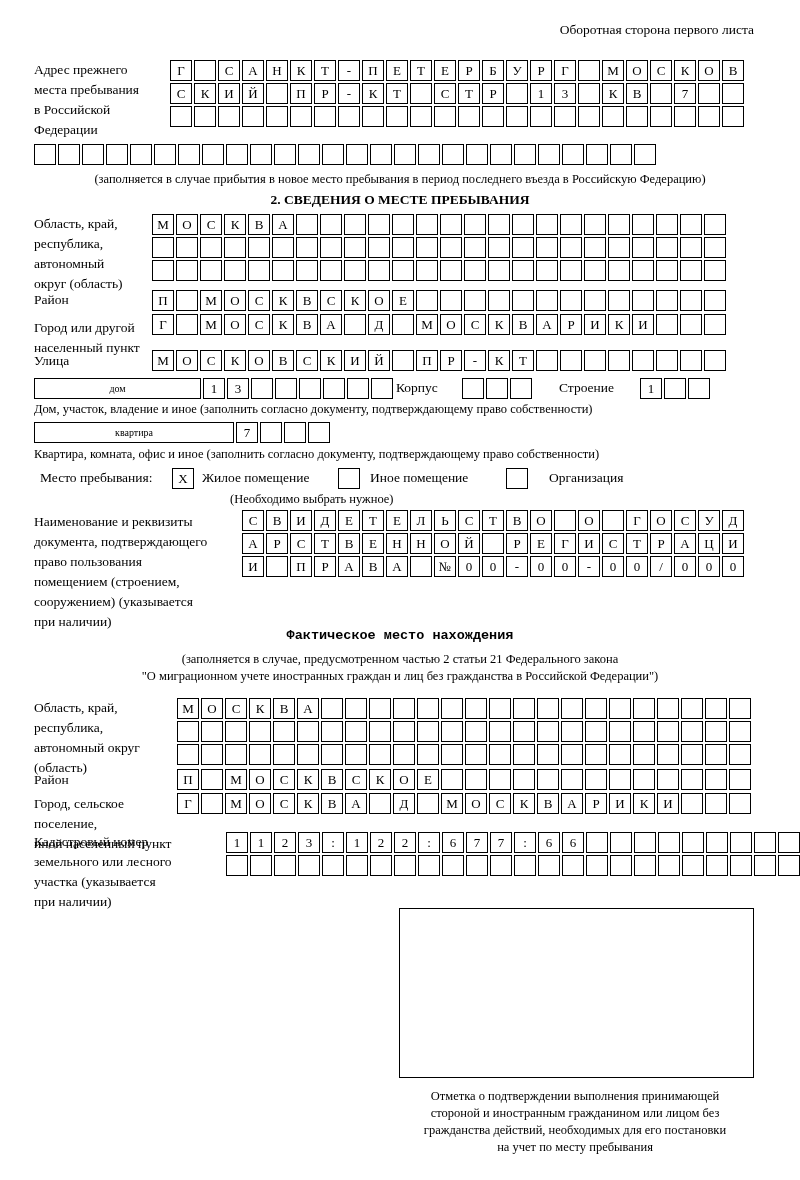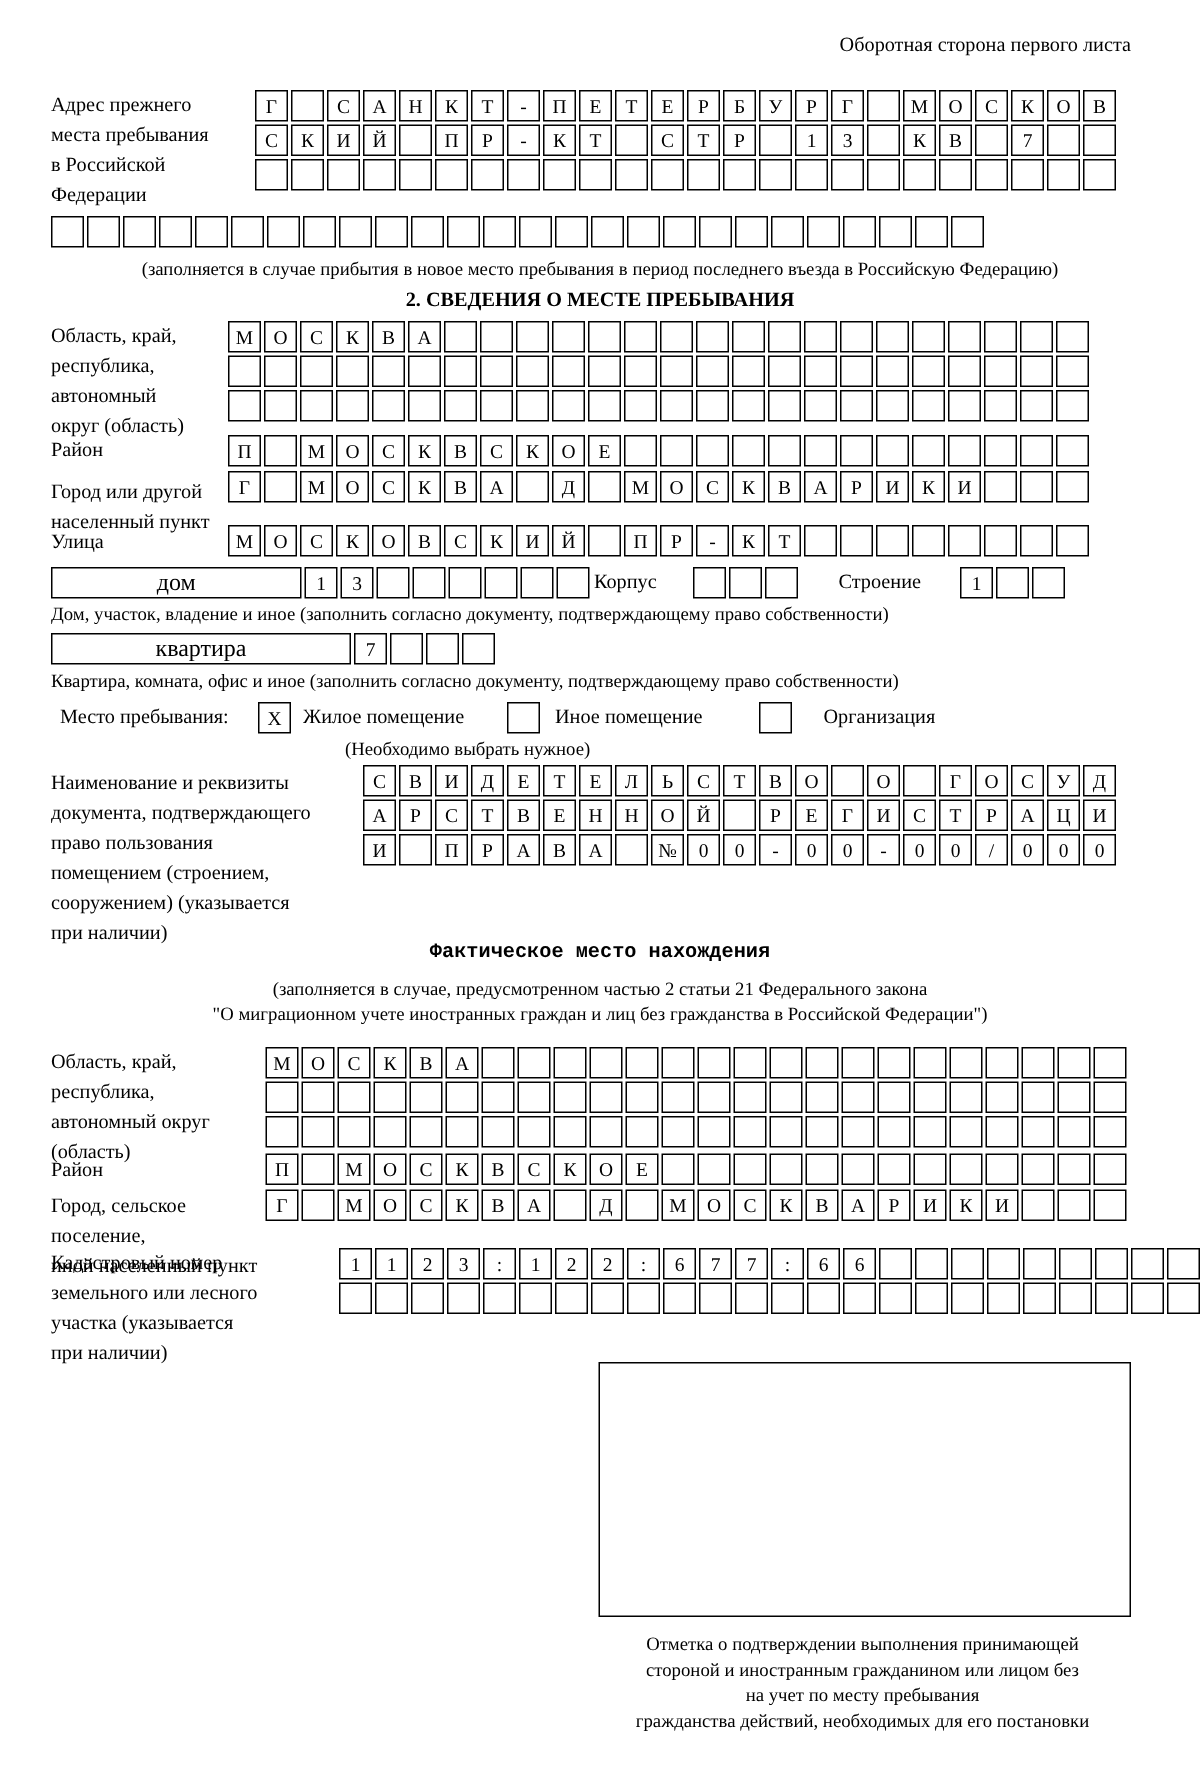--- a/index.html
+++ b/index.html
@@ -53,21 +53,21 @@
     font-size: 13px;
     font-family: "Liberation Serif", serif;
     background: #fff;
   }
   .txtbox {
     border: 1px solid #000;
     box-sizing: border-box;
     height: 21px;
     line-height: 19px;
     text-align: center;
-    font-size: 16px;
+    font-size: 10px;
     background: #fff;
   }
   .note {
     font-size: 12.5px;
   }
   .bigbox {
     border: 1px solid #000;
     box-sizing: border-box;
     background: #fff;
   }
@@ -723,17 +723,17 @@
       <div class="cell"></div>
       <div class="cell"></div>
       <div class="cell"></div>
     </div>
   </div>
 
   <div class="bigbox" style="position:absolute; left:399px; top:908px; width:355px; height:170px;"></div>
   <div class="note center" style="position:absolute; left:395px; top:1088px; width:360px; line-height:17px;font-family:Liberation Serif, serif;">
     <div>Отметка о подтверждении выполнения принимающей</div>
     <div>стороной и иностранным гражданином или лицом без</div>
+    <div>гражданства действий, необходимых для его постановки</div>
     <div>на учет по месту пребывания</div>
-    <div>гражданства действий, необходимых для его постановки</div>
   </div>
 
 </div>
 
 </body></html>

